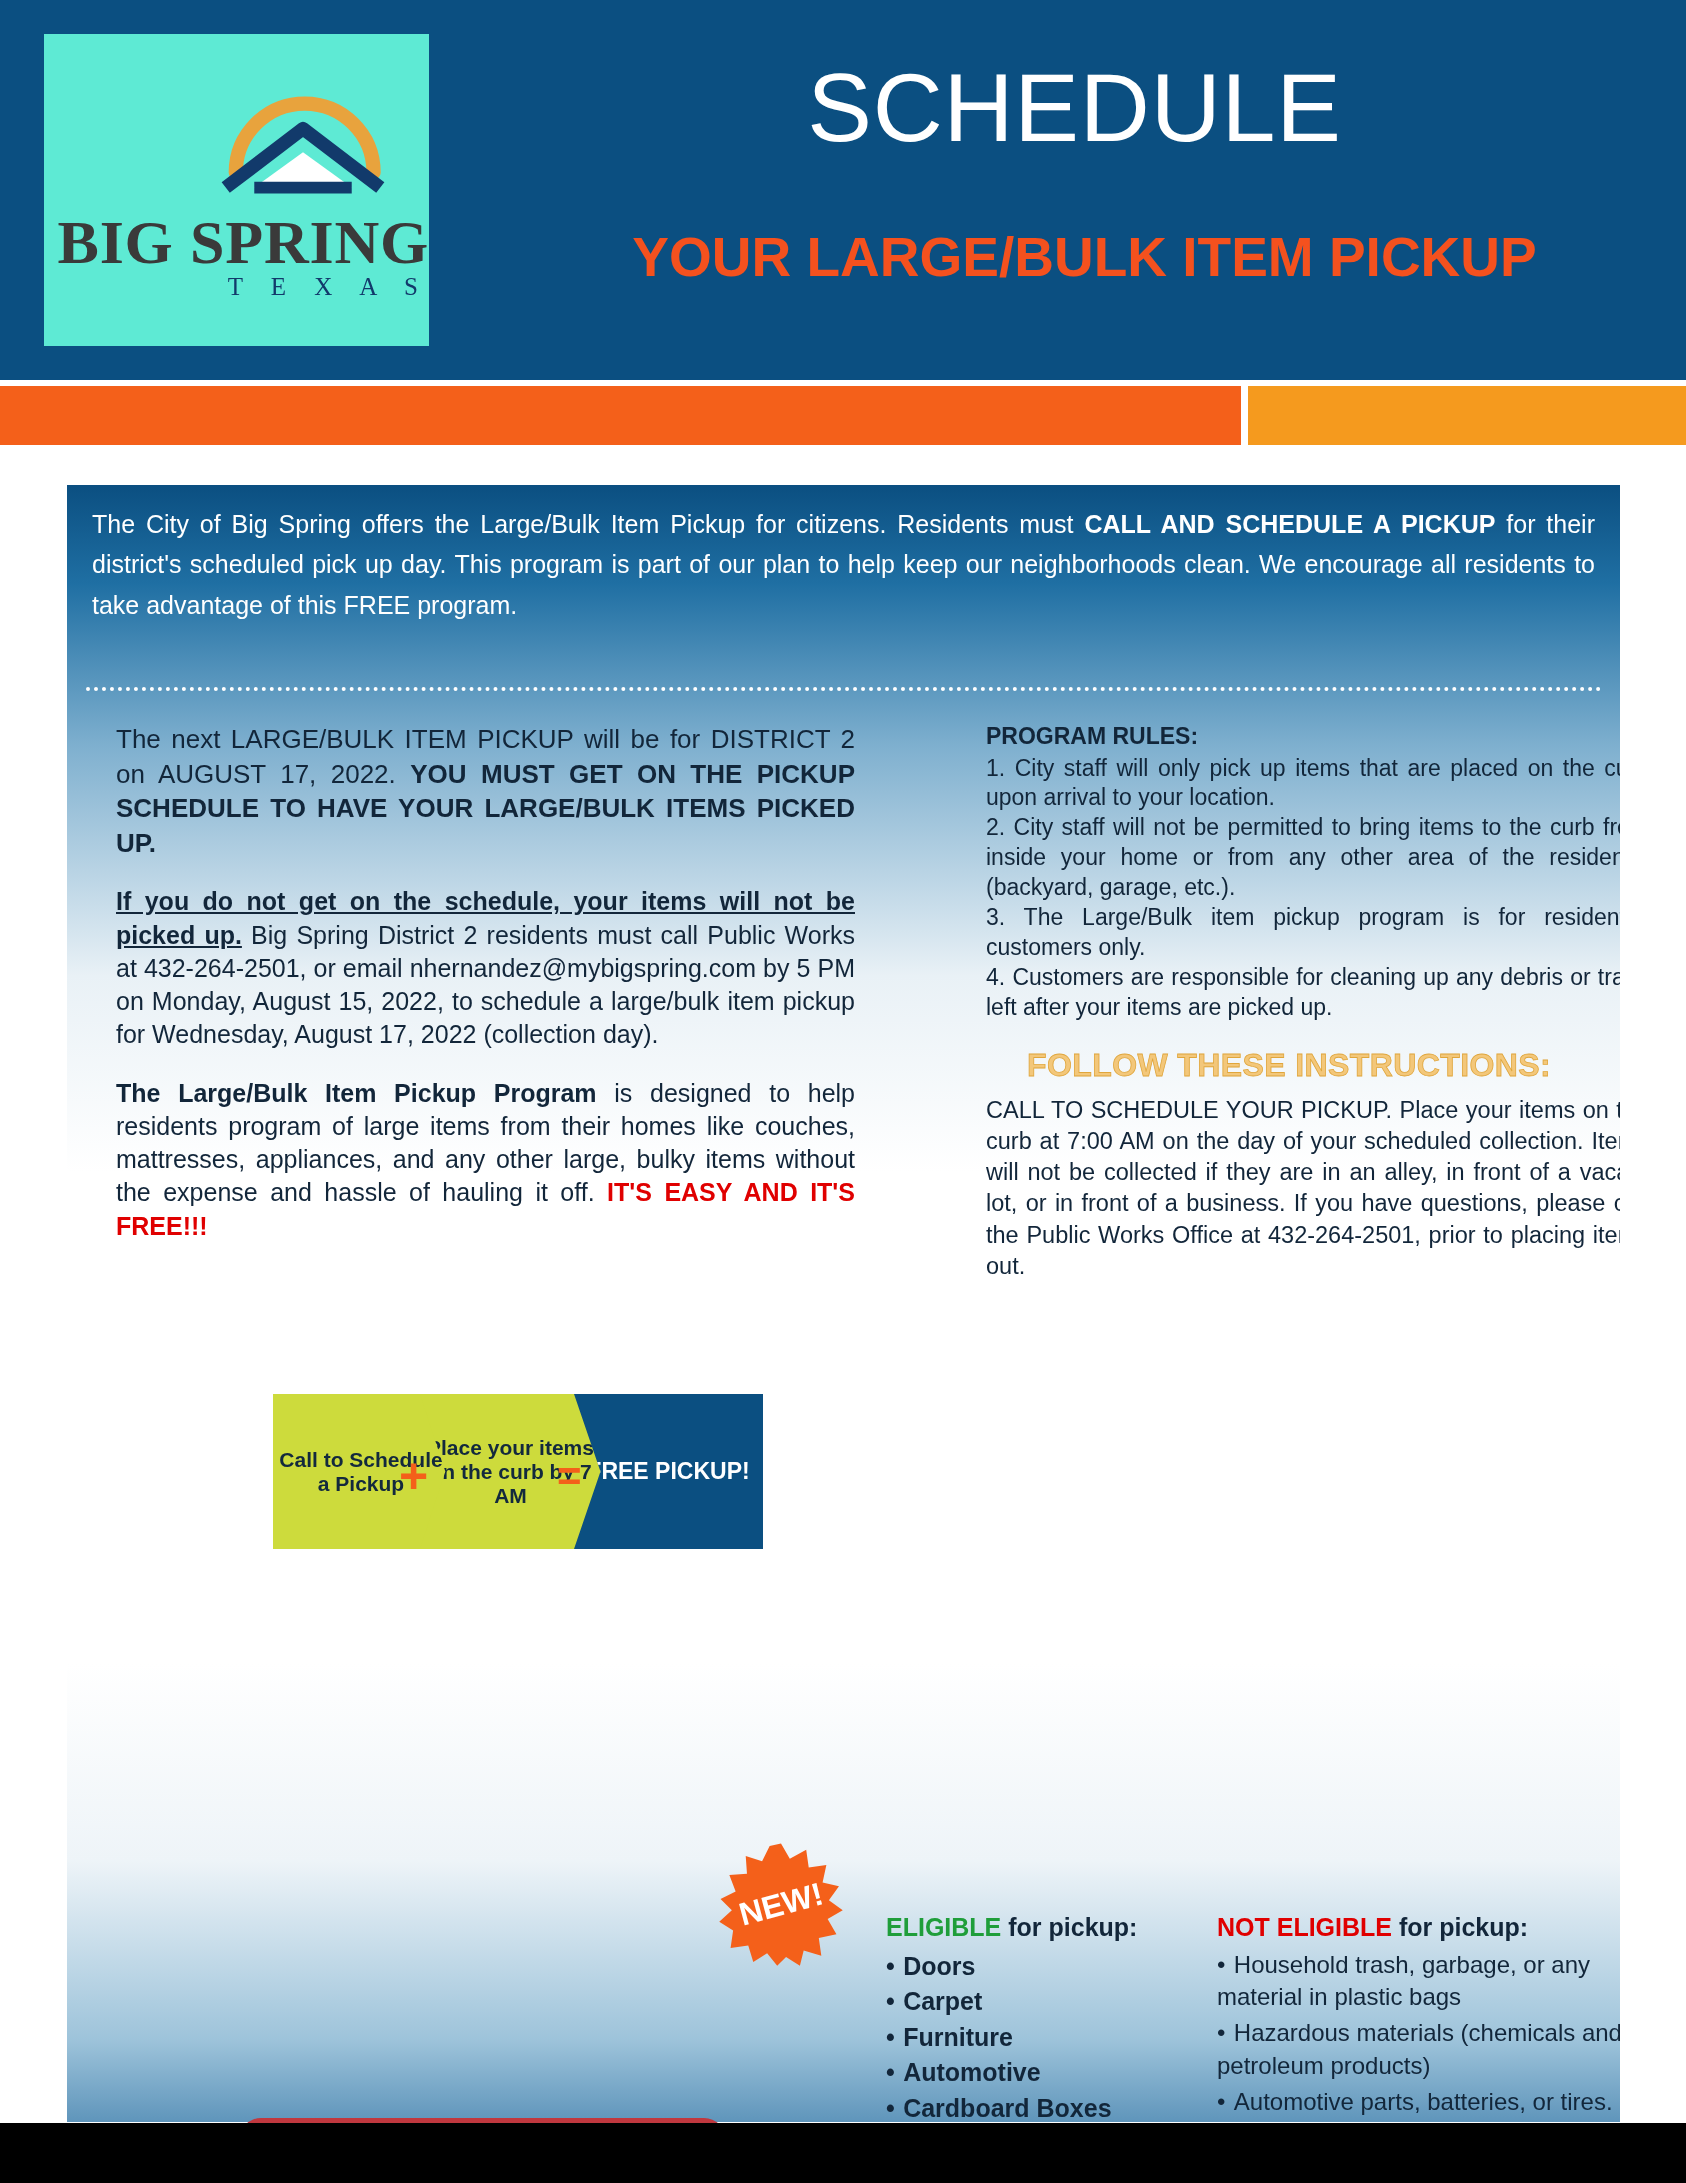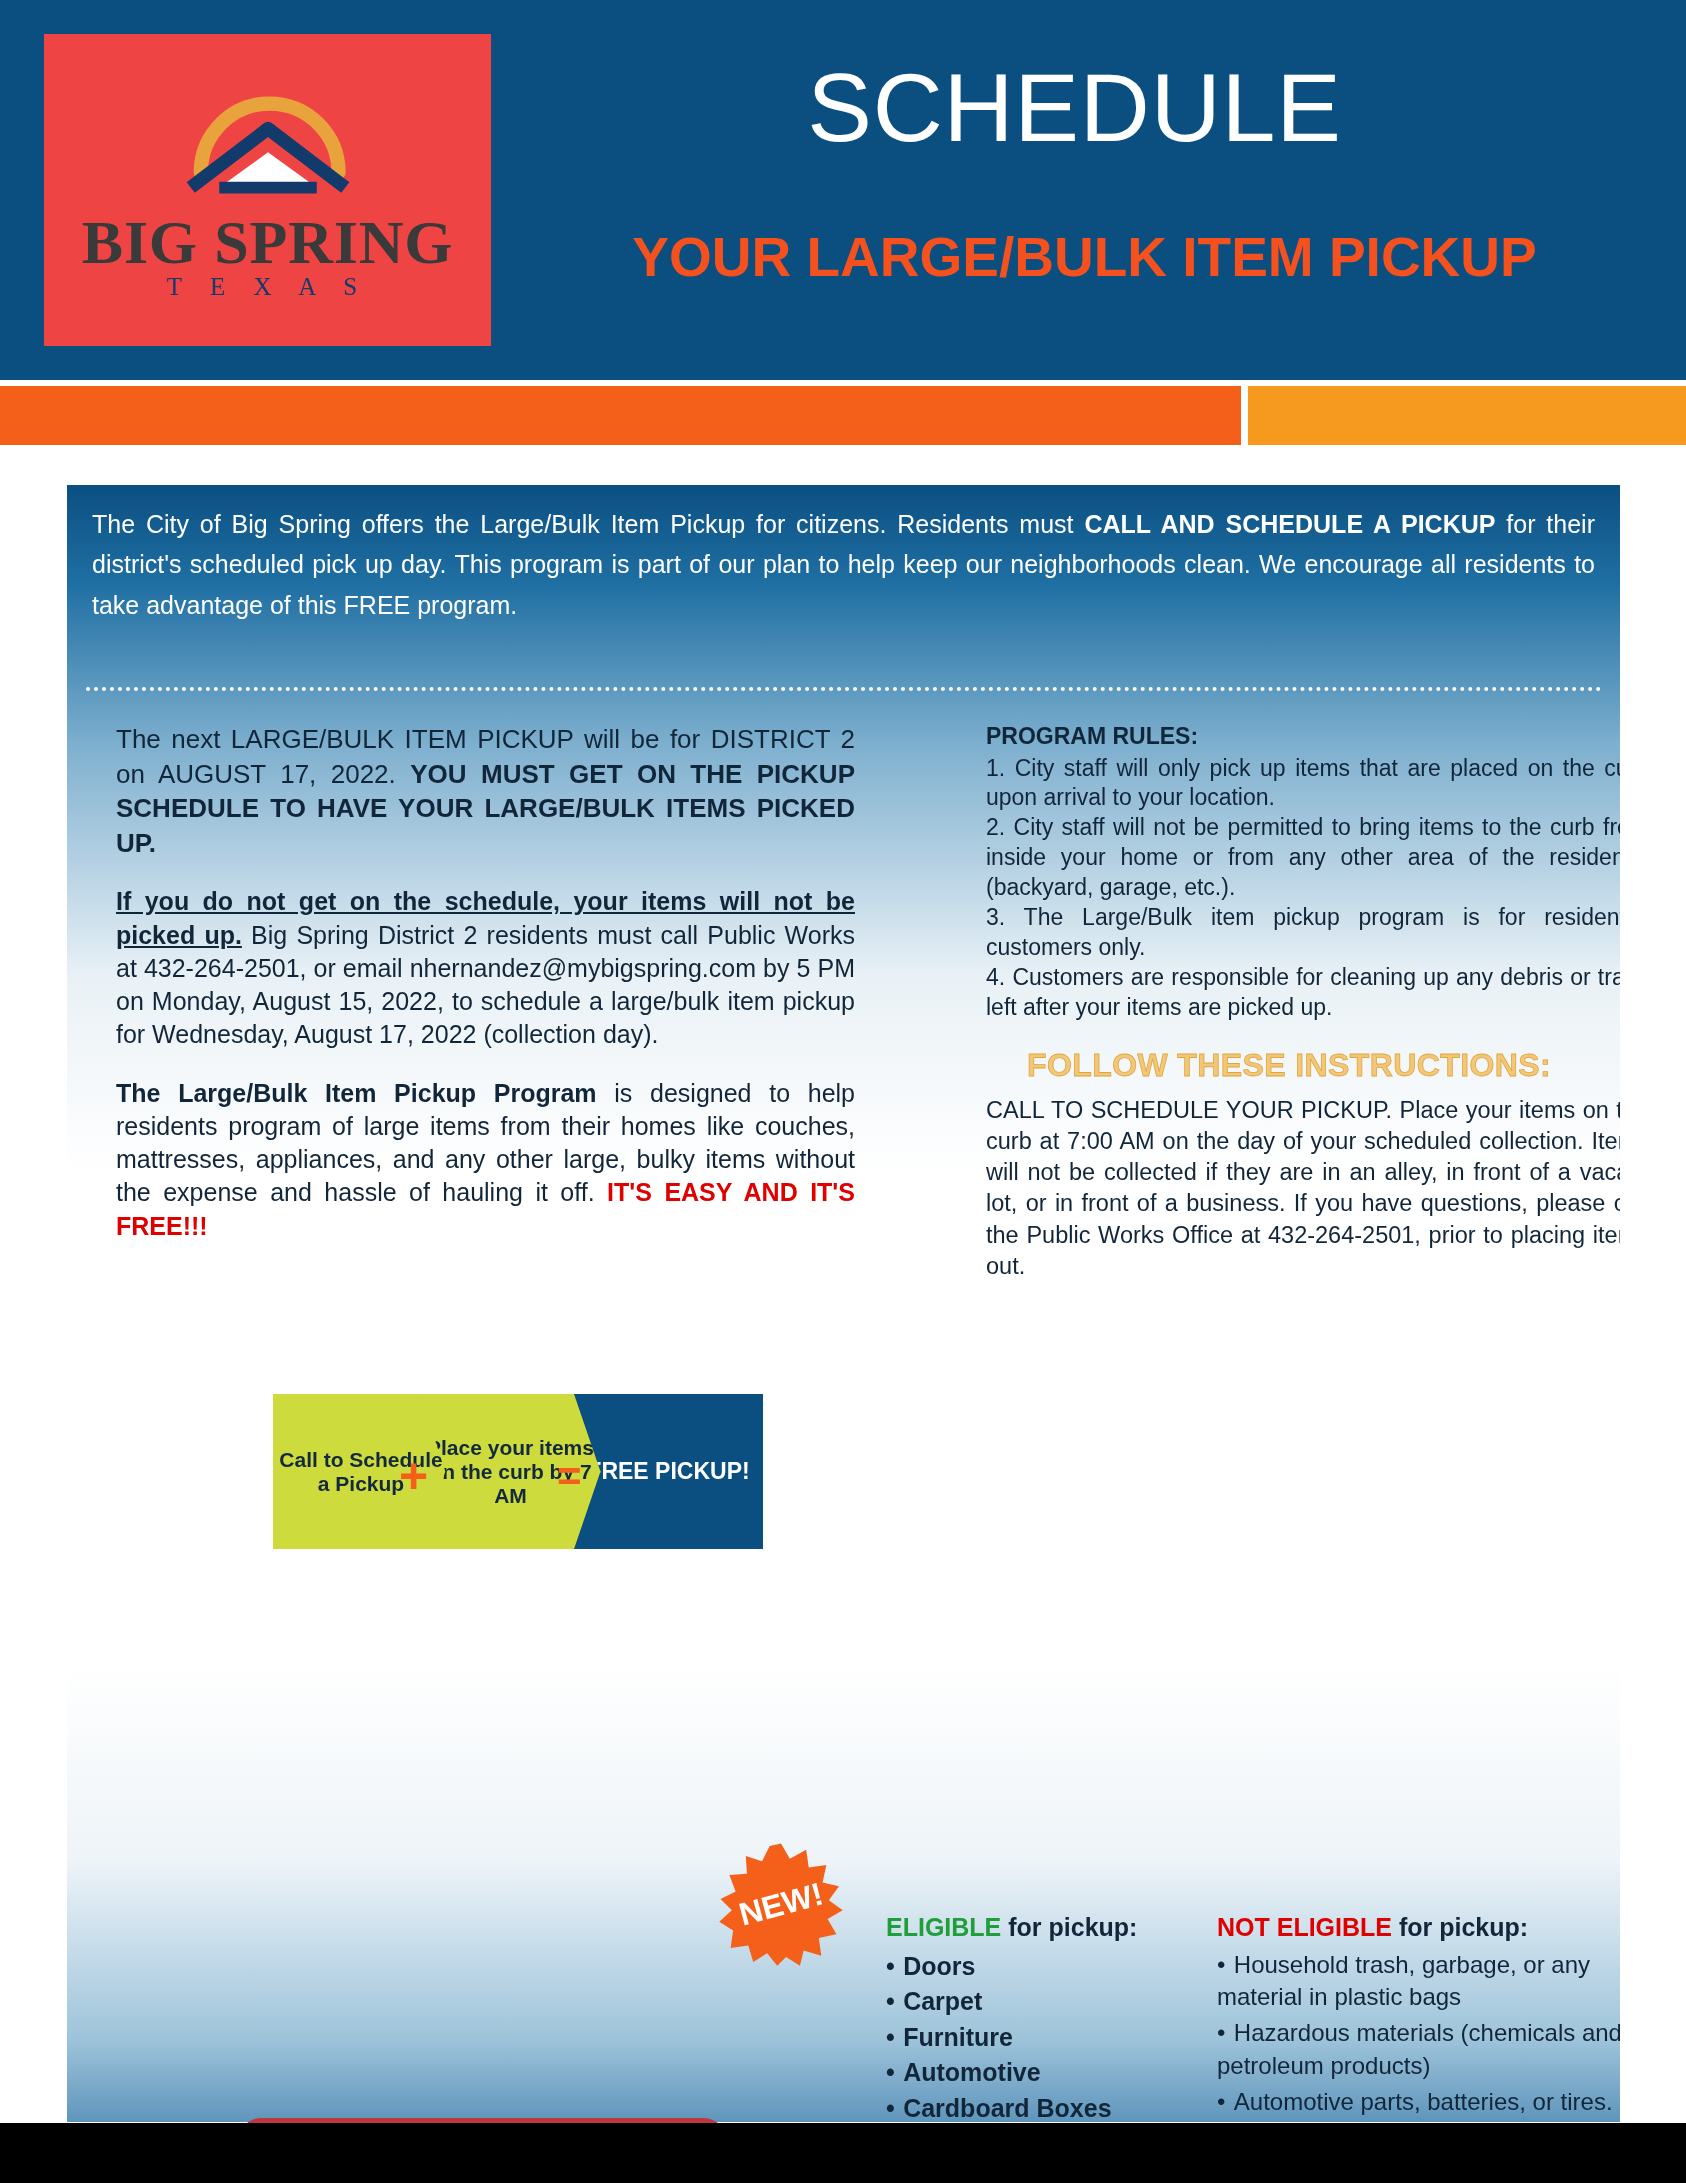--- a/index.html
+++ b/index.html
@@ -13,23 +13,23 @@
     overflow: hidden;
   }
   .page { position: relative; width: 1687px; height: 2183px; background:#fff; }
 
   
   .header {
     position:absolute; left:0; top:0; width:1687px; height:380px;
     background:#0b4f81;
   }
   .logo-box {
-    position:absolute; left:44px; top:34px; width:447px; height:312px;
-    background:#ef4444; display:flex; flex-direction:column;
-    align-items:center; justify-content:center;
+    position:absolute; left:44px; top:34px; width:385px; height:312px;
+    background:#5eead4; display:flex; flex-direction:column;
+    align-items:flex-end; justify-content:center;
   }
   .logo-mark { width:252px; height:126px; position:relative; margin-bottom:5px;}
   .logo-text {
     font-family:"Liberation Serif", serif;
     font-weight:bold; font-size:62px; letter-spacing:0.8px; color:#3a3a3a;
     line-height:1;
   }
   .logo-sub {
     font-family:"Liberation Serif", serif;
     font-weight:normal; font-size:25px; letter-spacing:11px; color:#123a6b;

